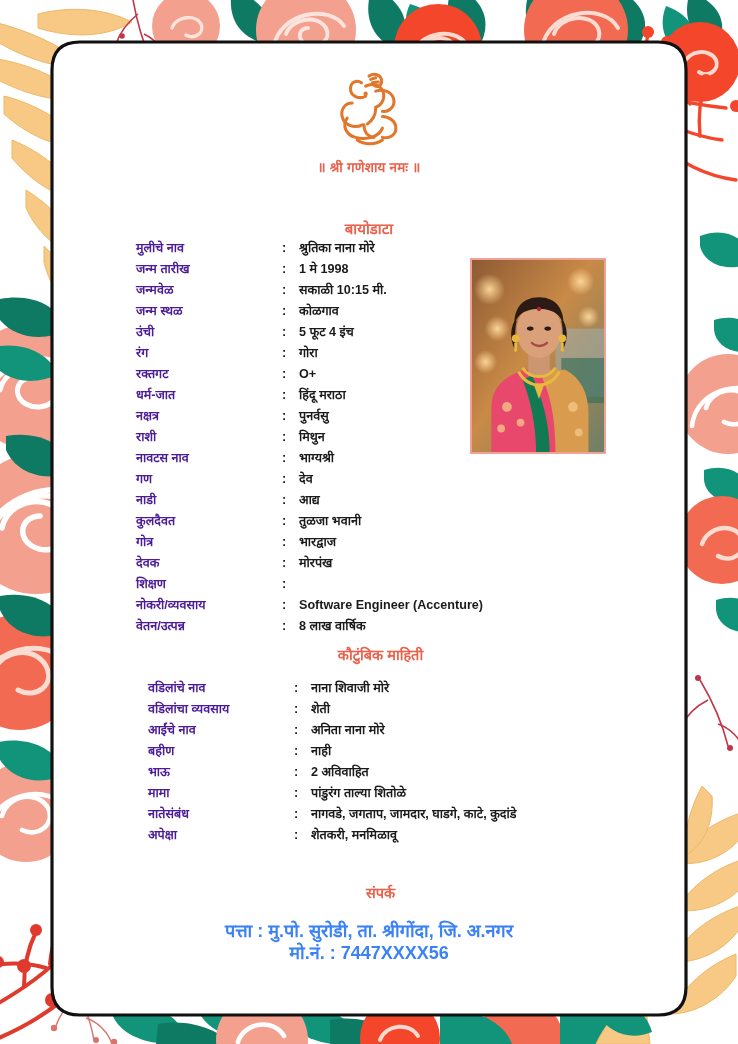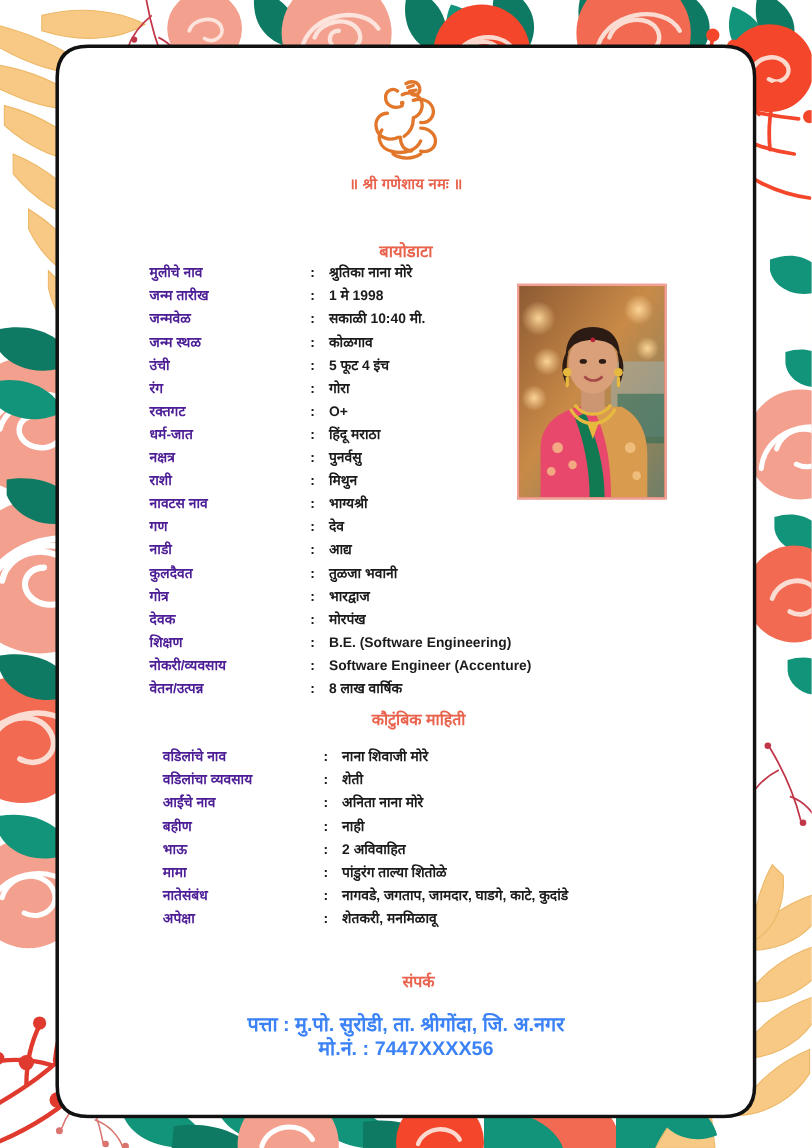--- a/index.html
+++ b/index.html
@@ -535,21 +535,21 @@
             <span class="val">श्रुतिका नाना मोरे</span>
           </div>
           <div class="row">
             <span class="lbl">जन्म तारीख</span>
             <span class="col">:</span>
             <span class="val">1 मे 1998</span>
           </div>
           <div class="row">
             <span class="lbl">जन्मवेळ</span>
             <span class="col">:</span>
-            <span class="val">सकाळी 10:40 मी.</span>
+            <span class="val">सकाळी 10:15 मी.</span>
           </div>
           <div class="row">
             <span class="lbl">जन्म स्थळ</span>
             <span class="col">:</span>
             <span class="val">कोळगाव</span>
           </div>
           <div class="row">
             <span class="lbl">उंची</span>
             <span class="col">:</span>
             <span class="val">5 फूट 4 इंच</span>
@@ -605,21 +605,20 @@
             <span class="val">भारद्वाज</span>
           </div>
           <div class="row">
             <span class="lbl">देवक</span>
             <span class="col">:</span>
             <span class="val">मोरपंख</span>
           </div>
           <div class="row">
             <span class="lbl">शिक्षण</span>
             <span class="col">:</span>
-            <span class="val">B.E. (Software Engineering)</span>
           </div>
           <div class="row">
             <span class="lbl">नोकरी/व्यवसाय</span>
             <span class="col">:</span>
             <span class="val">Software Engineer (Accenture)</span>
           </div>
           <div class="row">
             <span class="lbl">वेतन/उत्पन्न</span>
             <span class="col">:</span>
             <span class="val">8 लाख वार्षिक</span>

